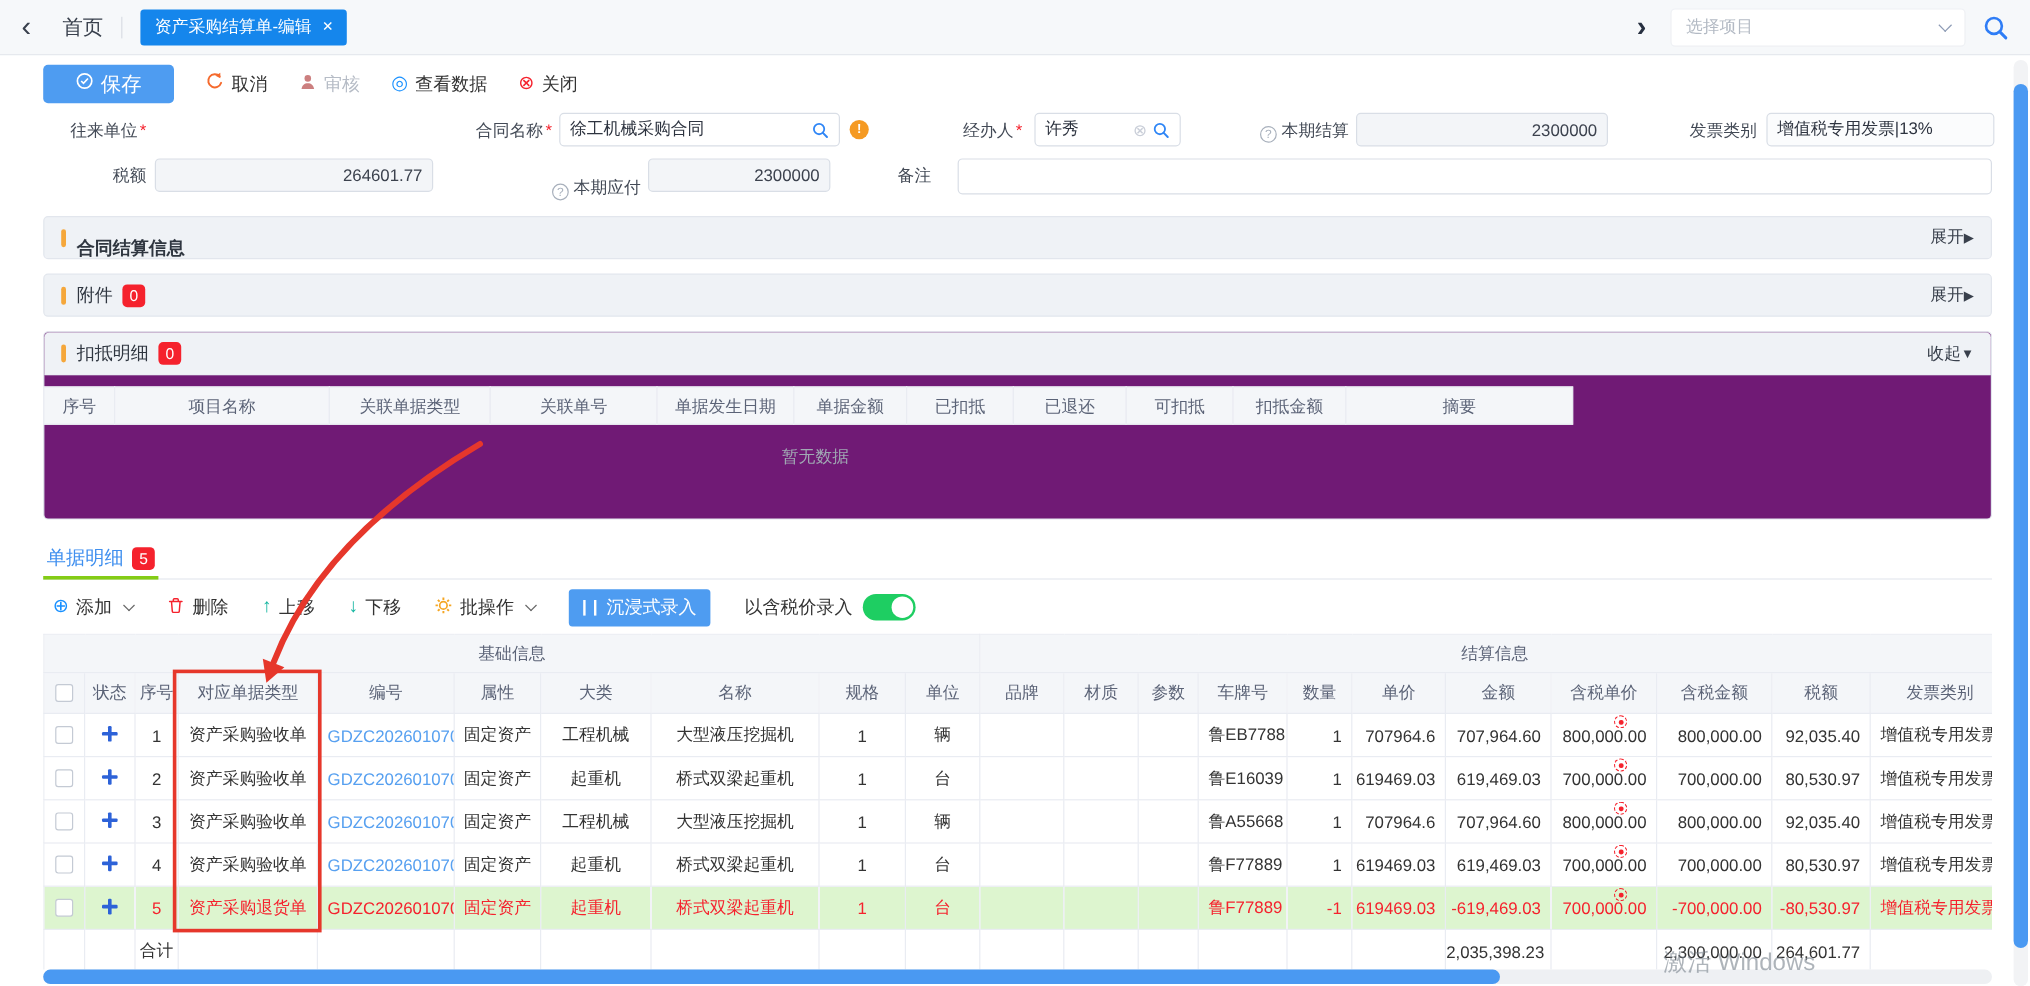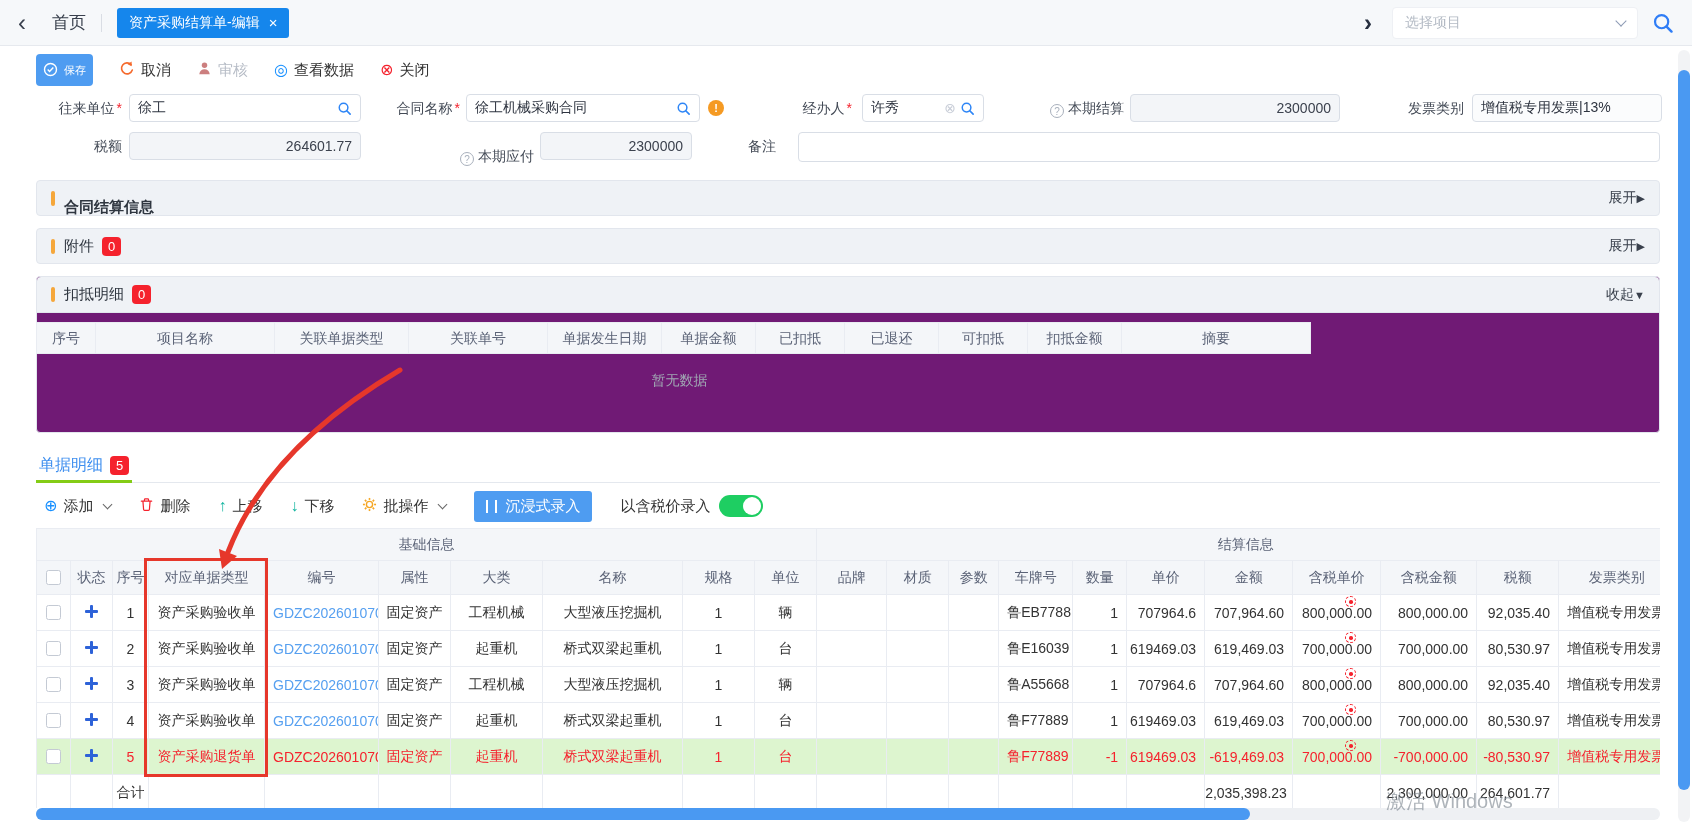--- a/index.html
+++ b/index.html
@@ -13,21 +13,21 @@
   .tab-sep { width:1px; height:18px; background:#d9dde4; margin:0 15px; }
   .tab { background:#1586ec; color:#fff; height:30px; border-radius:3px; display:flex; align-items:center; padding:0 12px; font-size:14px; gap:9px; }
   .tab .x { font-size:15px; cursor:pointer; }
   .fwd-ch { margin-left:auto; font-size:24px; font-weight:bold; color:#273040; margin-right:20px; line-height:1; }
   .proj { width:246px; height:32px; background:#fff; border:1px solid #eef0f4; border-radius:4px; display:flex; align-items:center; padding:0 12px; color:#b3bac4; font-size:14px; }
   .caret-down { width:8px; height:8px; border-right:1.6px solid #8d9bb5; border-bottom:1.6px solid #8d9bb5; transform:rotate(45deg); display:inline-block; margin-left:auto; margin-bottom:3px; }
   .search-top { margin:0 18px 0 14px; display:flex; }
 
   
   #toolbar { position:absolute; left:36px; top:54px; height:32px; display:flex; align-items:center; gap:26px; }
-  .btn-save { background:#4e9cf1; color:#fff; height:32px; border-radius:4px; display:flex; align-items:center; gap:6px; padding:0 7px; font-size:11px; cursor:pointer; }
+  .btn-save { background:#4e9cf1; color:#fff; height:32px; border-radius:4px; display:flex; align-items:center; gap:6px; padding:0 27px; font-size:17px; cursor:pointer; }
   .tbtn { display:flex; align-items:center; gap:6px; font-size:15px; color:#333; cursor:pointer; }
   .tbtn.disabled { color:#b6bcc6; }
   .ico-glyph { font-size:16px; line-height:1; }
   .c-blue { color:#1890ff; } .c-red { color:#f5222d; } .c-teal { color:#13b5a0; }
 
   
   #form { position:absolute; left:0; top:92px; width:1692px; height:72px; }
   .fld-label { position:absolute; text-align:right; font-size:14px; color:#434a56; line-height:28px; white-space:nowrap; }
   .star { color:#f5222d; margin-left:2px; }
   .inp { position:absolute; height:28px; border:1px solid #d9dee6; border-radius:4px; background:#fff; display:flex; align-items:center; padding:0 8px; font-size:14px; color:#2e3440; overflow:hidden; white-space:nowrap; }
@@ -156,29 +156,20 @@
   </div>
   <div class="tbtn">
     <span class="ico-glyph c-red">⊗</span>
     <span>关闭</span>
   </div>
 </div>
 
 <div id="form">
 
   <div class="fld-label" style="left:30px;top:2px;width:92px;"><span>往来单位</span><span class="star">*</span></div>
-  <div class="inp" style="left:129px;top:2px;width:232px;">
-    <span>徐工</span>
-    <span class="mag">
-        <svg width="15" height="15" viewBox="0 0 16 16">
-          <circle cx="7" cy="7" r="4.6" fill="none" stroke="#2f86f6" stroke-width="1.6"></circle>
-          <line x1="10.4" y1="10.4" x2="14" y2="14" stroke="#2f86f6" stroke-width="1.8" stroke-linecap="round"></line>
-        </svg>
-      </span>
-  </div>
   <div class="fld-label" style="left:352px;top:2px;width:108px;"><span>合同名称</span><span class="star">*</span></div>
   <div class="inp" style="left:466px;top:2px;width:234px;">
     <span>徐工机械采购合同</span>
     <span class="mag">
         <svg width="15" height="15" viewBox="0 0 16 16">
           <circle cx="7" cy="7" r="4.6" fill="none" stroke="#2f86f6" stroke-width="1.6"></circle>
           <line x1="10.4" y1="10.4" x2="14" y2="14" stroke="#2f86f6" stroke-width="1.8" stroke-linecap="round"></line>
         </svg>
       </span>
   </div>

